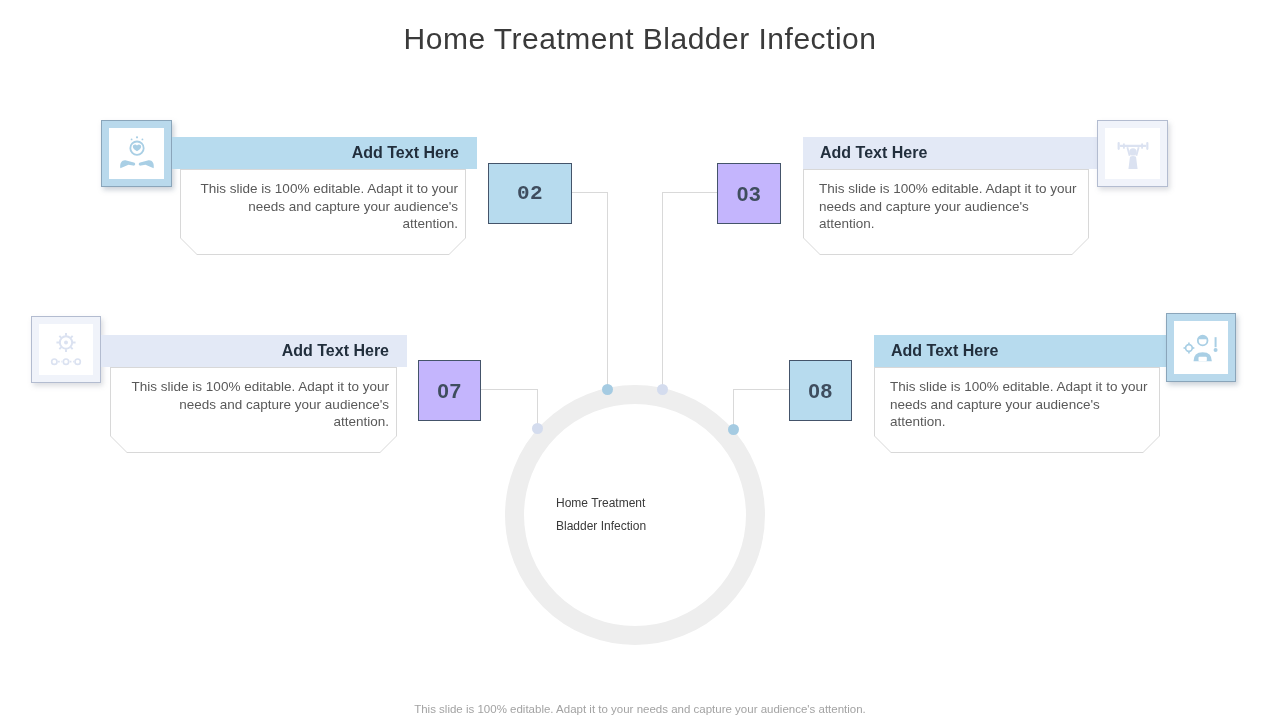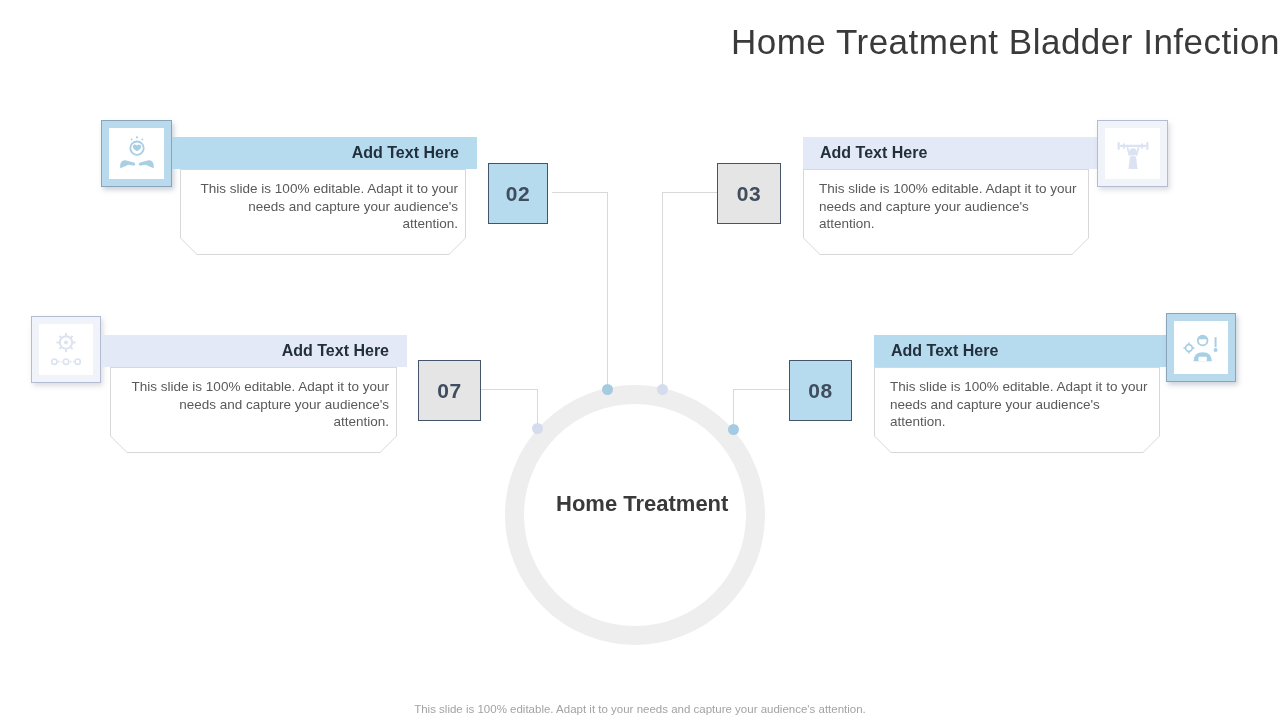--- a/index.html
+++ b/index.html
@@ -3,22 +3,22 @@
 <meta charset="utf-8">
 <style>
   html,body{margin:0;padding:0;background:#ffffff;}
   #slide{
     position:relative;width:1280px;height:720px;background:#ffffff;overflow:hidden;
     font-family:"Liberation Sans", sans-serif;
   }
   .abs{position:absolute;}
   
   .slide-title{
-    left:0;top:22px;width:100%;text-align:right;
-    font-size:35px;color:#3a3a3a;letter-spacing:.5px;font-weight:400;
+    left:0;top:22px;width:100%;text-align:center;
+    font-size:30px;color:#3a3a3a;letter-spacing:.5px;font-weight:400;
   }
   
   .hdr{
     height:32px;display:flex;align-items:center;box-sizing:border-box;
     font-size:16px;font-weight:bold;color:#222f3d;z-index:3;
   }
   .hdr.blue{background:#b7dbee;}
   .hdr.lav{background:#e3e9f6;}
   .hdr.right{justify-content:flex-end;padding-right:18px;}
   .hdr.left{justify-content:flex-start;padding-left:17px;}
@@ -31,38 +31,38 @@
   .body-card .txt{position:absolute;inset:0;padding:11px 8px 0 10px;
     font-size:13.5px;line-height:17.5px;color:#595959;}
   .txt.r{text-align:right;}
   .txt.l{text-align:left;}
   
   .numbox{
     box-sizing:border-box;border:1px solid #44546a;display:flex;align-items:center;justify-content:center;
     font-size:21px;font-weight:bold;color:#3f4d5e;z-index:3;letter-spacing:.5px;
   }
   .numbox.blue{background:#b7dbee;}
-  .numbox.lav{background:#e5e5e5;}
+  .numbox.lav{background:#c4b5fd;}
   
   .icon-box{box-sizing:border-box;z-index:3;}
   .icon-box.blue{background:#b9d9ec;border:1px solid #8aa5ba;box-shadow:2px 3px 5px rgba(110,125,145,.35);}
   .icon-box.lav{background:#f0f3fa;border:1px solid #b3bcd0;box-shadow:2px 3px 5px rgba(140,145,160,.30);}
   .icon-box .inner{position:absolute;inset:7px;background:#ffffff;display:flex;align-items:center;justify-content:center;}
   
   .line{background:#d9d9d9;z-index:1;}
   .dot{width:11px;height:11px;border-radius:50%;z-index:4;}
   .dot.blue{background:#a5cbe2;}
   .dot.lav{background:#d4dcee;}
   
   .ring{
     left:505px;top:385px;width:222px;height:222px;border-radius:50%;
     border:19px solid #eeeeee;background:#ffffff;z-index:0;
   }
   .circle-label{
-    left:556px;top:492px;width:175px;font-size:22px;font-weight:bold;
+    left:556px;top:492px;width:175px;font-size:12px;font-weight:normal;
     color:#3a3a3a;line-height:23px;text-align:left;z-index:2;
   }
   
   .footer{
     left:0;top:703px;width:100%;text-align:center;
     font-size:11.5px;color:#a3a3a3;
   }
 </style>
 </head>
 <body>
@@ -87,21 +87,21 @@
     </div>
   </div>
   <div class="abs hdr blue right" style="left:172px;top:137px;width:305px;">
     <span>Add Text Here</span>
   </div>
   <div class="abs body-card" style="left:180px;top:169px;width:286px;height:86px;">
     <div class="edge"></div>
     <div class="fill"></div>
     <div class="txt r">This slide is 100% editable. Adapt it to your needs and capture your audience's attention.</div>
   </div>
-  <div class="abs numbox blue" style="left:488px;top:163px;width:60px;height:61px;">
+  <div class="abs numbox blue" style="left:488px;top:163px;width:84px;height:61px;font-family:Liberation Mono, monospace;">
     <span>02</span>
   </div>
   <div class="abs line" style="left:552px;top:192px;width:55px;height:1px;"></div>
   <div class="abs line" style="left:607px;top:192px;width:1px;height:193px;"></div>
 
   <div class="abs numbox lav" style="left:717px;top:163px;width:64px;height:61px;">
     <span>03</span>
   </div>
   <div class="abs line" style="left:662px;top:192px;width:55px;height:1px;"></div>
   <div class="abs line" style="left:662px;top:192px;width:1px;height:193px;"></div>
@@ -198,20 +198,21 @@
         </g>
         <line x1="41.5" y1="11" x2="41.5" y2="23" stroke="#a9cfe5" stroke-width="2.4"></line>
         <circle cx="41.5" cy="26.5" r="2.4" fill="#a9cfe5"></circle>
       </svg>
     </div>
   </div>
 
   <div class="abs ring"></div>
   <div class="abs circle-label">
     <div>Home Treatment</div>
+    <div>Bladder Infection</div>
   </div>
 
   <div class="abs dot blue" style="left:602px;top:384px;"></div>
   <div class="abs dot lav" style="left:657px;top:384px;"></div>
   <div class="abs dot lav" style="left:532px;top:423px;"></div>
   <div class="abs dot blue" style="left:728px;top:424px;"></div>
 
   <div class="abs footer">This slide is 100% editable. Adapt it to your needs and capture your audience's attention.</div>
 
 </div>

